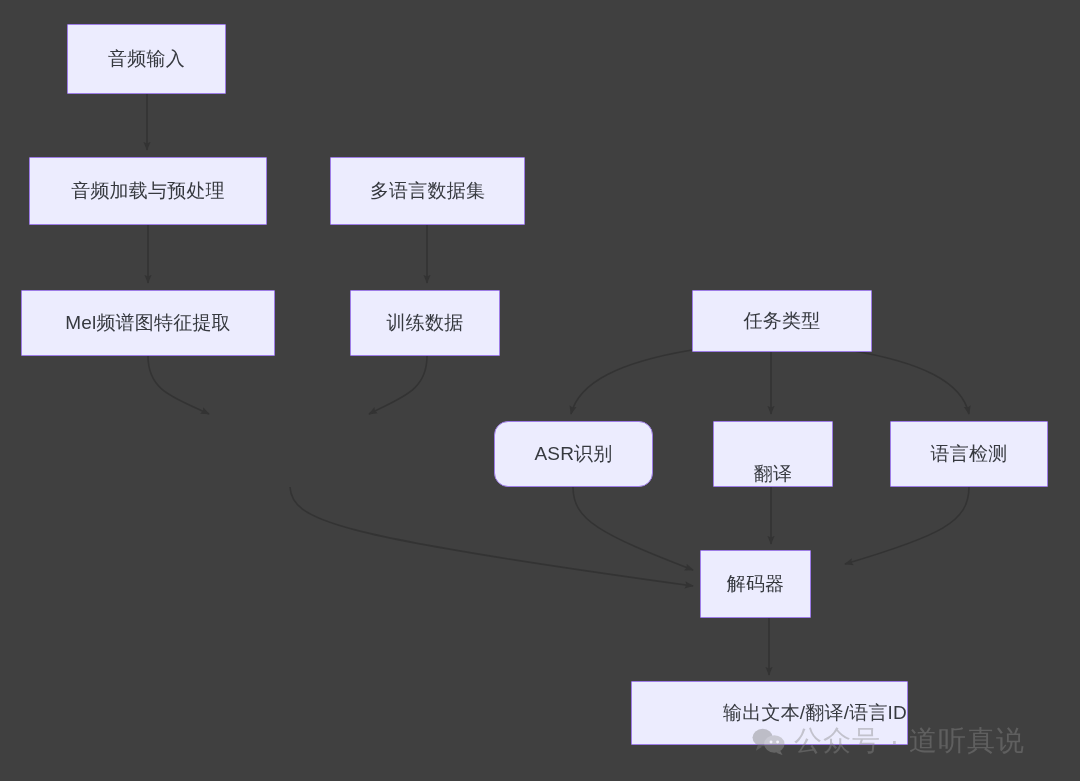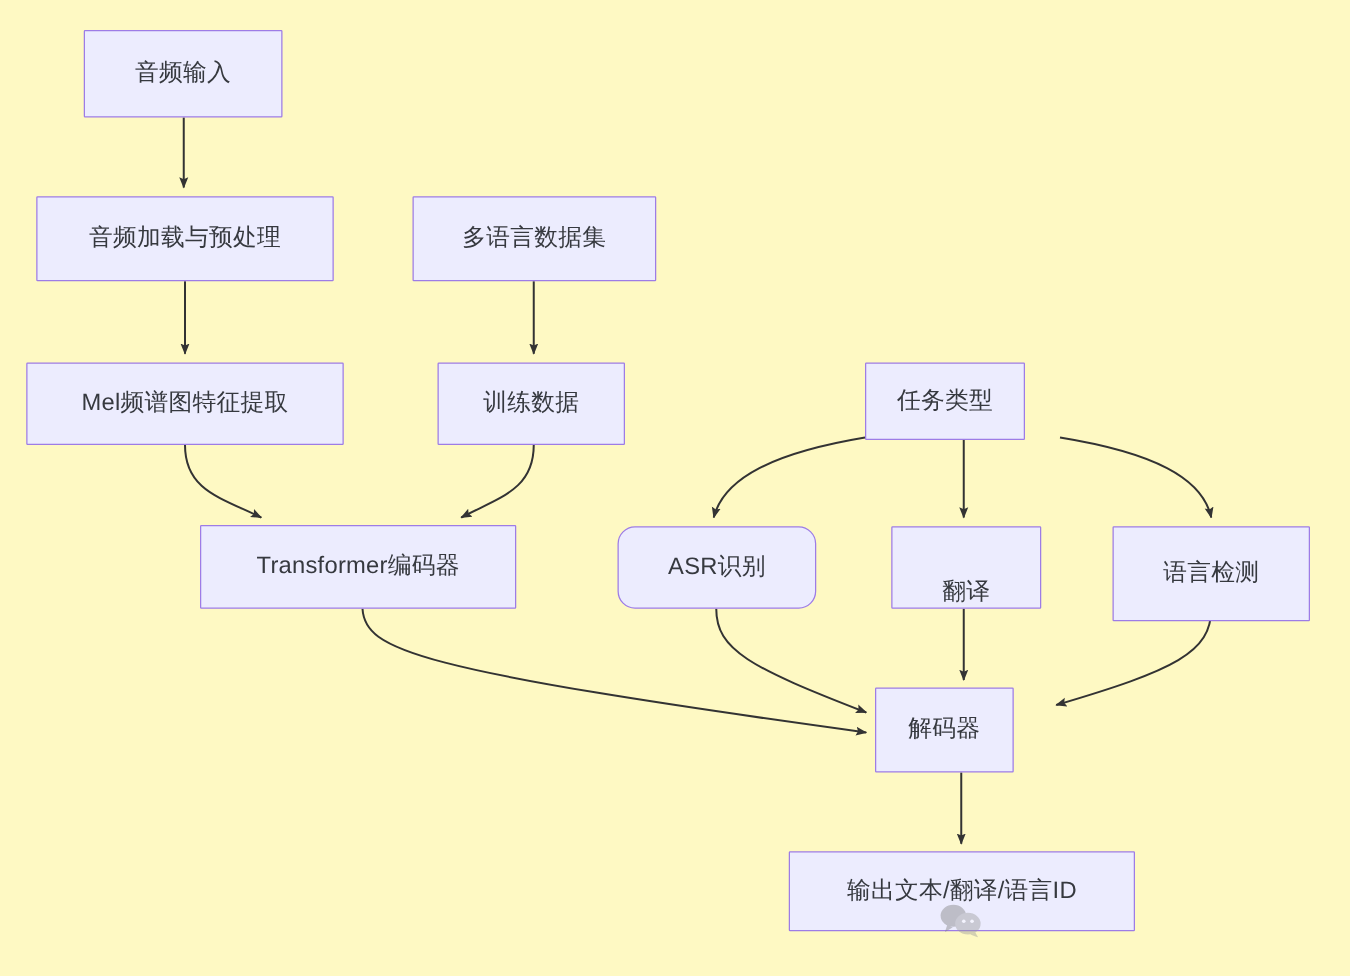--- a/index.html
+++ b/index.html
@@ -5,21 +5,21 @@
 <style>
   html, body {
     margin: 0;
     padding: 0;
     background: #ffffff;
   }
   #canvas {
     position: relative;
     width: 1080px;
     height: 781px;
-    background: #fef9c3;
+    background: #404040;
     overflow: hidden;
     font-family: "Liberation Sans", "DejaVu Sans", sans-serif;
   }
   #edge-layer {
     position: absolute;
     left: 0;
     top: 0;
     width: 1080px;
     height: 781px;
     pointer-events: none;
@@ -108,52 +108,50 @@
   </div>
 
   <div class="node" style="left:21px; top:290px; width:254px; height:66px;">
     <span class="node-label">Mel频谱图特征提取</span>
   </div>
 
   <div class="node" style="left:350px; top:290px; width:150px; height:66px;align-items:center;">
     <span class="node-label">训练数据</span>
   </div>
 
-  <div class="node" style="left:692px; top:290px; width:128px; height:62px;">
+  <div class="node" style="left:692px; top:290px; width:180px; height:62px;">
     <span class="node-label">任务类型</span>
   </div>
 
-  <div class="node" style="left:160px; top:420px; width:253px; height:67px;">
-    <span class="node-label">Transformer编码器</span>
-  </div>
 
   <div class="node" style="left:494px; top:421px; width:159px; height:66px;border-radius:14px;">
     <span class="node-label">ASR识别</span>
   </div>
 
   <div class="node" style="left:713px; top:421px; width:120px; height:66px;align-items:flex-end;">
     <span class="node-label">翻译</span>
   </div>
 
-  <div class="node" style="left:890px; top:421px; width:158px; height:76px;">
+  <div class="node" style="left:890px; top:421px; width:158px; height:66px;">
     <span class="node-label">语言检测</span>
   </div>
 
   <div class="node" style="left:700px; top:550px; width:111px; height:68px;">
     <span class="node-label">解码器</span>
   </div>
 
-  <div class="node" style="left:631px; top:681px; width:277px; height:64px;">
+  <div class="node" style="left:631px; top:681px; width:277px; height:64px;justify-content:flex-end;">
     <span class="node-label">输出文本/翻译/语言ID</span>
   </div>
 
   <div id="watermark">
     <svg class="wm-logo" viewBox="0 0 34 28">
       <ellipse cx="11" cy="10.5" rx="10.5" ry="9" fill="#7d7d7d"></ellipse>
       <path d="M6,18 L4,24 L10.5,20 Z" fill="#7d7d7d"></path>
       <ellipse cx="23" cy="17" rx="10.5" ry="9" fill="#9a9a9a"></ellipse>
       <path d="M29,24 L31.5,28.5 L25,26 Z" fill="#9a9a9a"></path>
       <circle cx="19.6" cy="15" r="1.5" fill="#ffffff"></circle>
       <circle cx="26.4" cy="15" r="1.5" fill="#ffffff"></circle>
     </svg>
+    <span class="wm-text">公众号 · 道听真说</span>
   </div>
 
 </div>
 
 </body></html>

